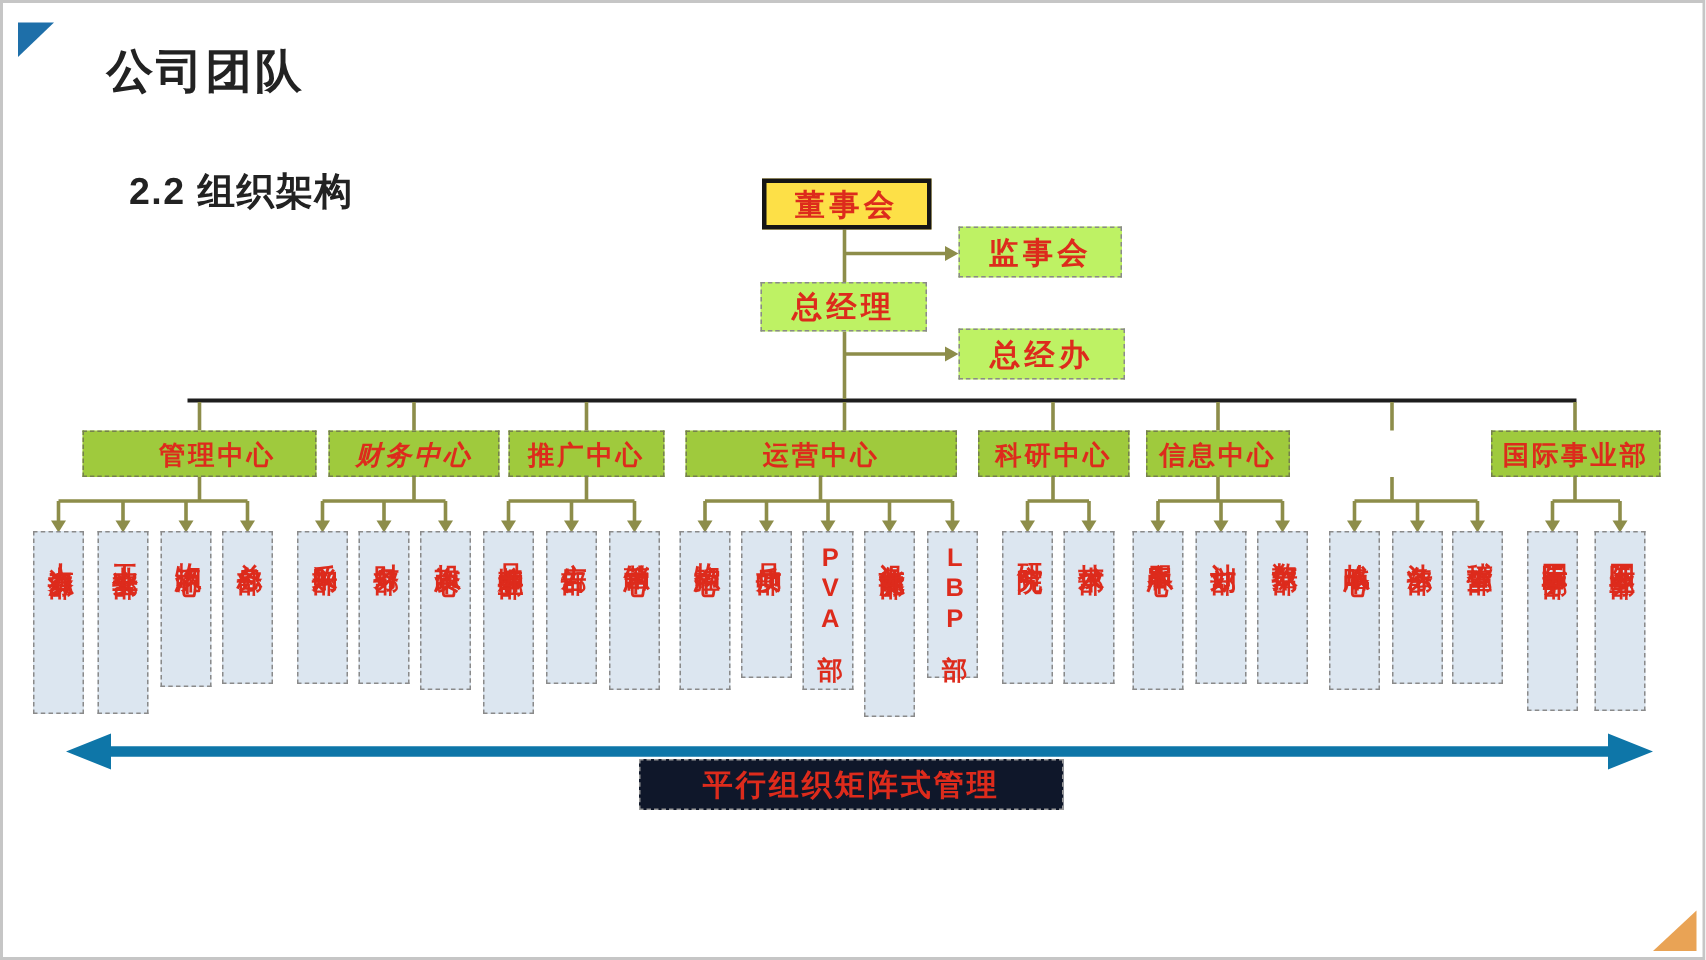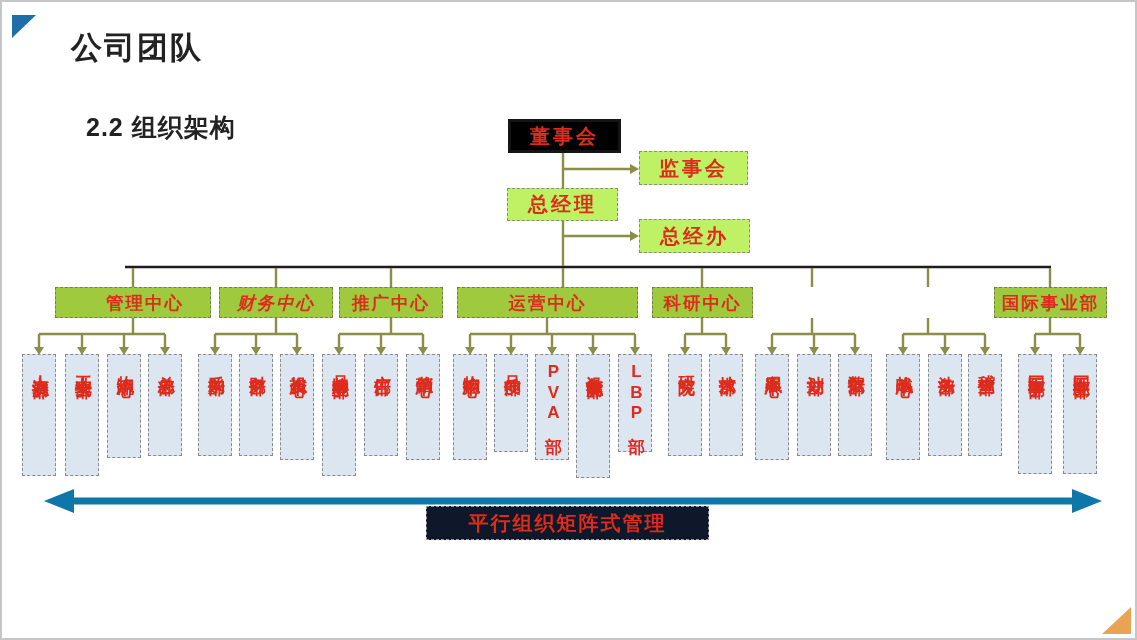--- a/index.html
+++ b/index.html
@@ -23,21 +23,21 @@
   .subtitle{
     position:absolute;left:84px;top:109px;font-size:25px;font-weight:bold;
     color:#222;letter-spacing:1px;
   }
   .connectors,.axis-arrow{position:absolute;left:0;top:0;}
   .hbox{
     position:absolute;display:flex;align-items:center;justify-content:center;
     font-size:20px;font-weight:bold;color:#dd2b1c;letter-spacing:3px;
     box-sizing:border-box;z-index:2;
   }
-  .hbox.solid{background:#000000;border:3px solid #151515;}
+  .hbox.solid{background:#fde047;border:3px solid #151515;}
   .hbox.dashed{background:#bef264;border:1.6px dashed #8a8a8a;}
   .gbox{
     position:absolute;top:285px;height:31px;box-sizing:border-box;
     background:#9fca3d;border:1.6px dashed #75804d;
     display:flex;align-items:center;justify-content:center;
     font-size:17.5px;font-weight:bold;color:#dd2b1c;letter-spacing:2px;z-index:2;
   }
   .vbox{
     position:absolute;top:352px;width:34px;box-sizing:border-box;
     background:#dce6f0;border:1.6px dashed #8a8a8a;
@@ -107,20 +107,21 @@
   <div class="hbox solid" style="left:506px;top:117px;width:113px;height:34px;">董事会</div>
   <div class="hbox dashed" style="left:637px;top:149px;width:109px;height:34px;">监事会</div>
   <div class="hbox dashed" style="left:505px;top:186px;width:111px;height:33px;">总经理</div>
   <div class="hbox dashed" style="left:637px;top:217px;width:111px;height:34px;">总经办</div>
 
   <div class="gbox" style="left:53px;width:156px;padding-left:24px;">管理中心</div>
   <div class="gbox" style="left:217px;width:114px;font-style:italic;">财务中心</div>
   <div class="gbox" style="left:337px;width:104px;">推广中心</div>
   <div class="gbox" style="left:455px;width:181px;">运营中心</div>
   <div class="gbox" style="left:650px;width:101px;">科研中心</div>
+  <div class="gbox" style="left:762px;width:96px;">信息中心</div>
   <div class="gbox" style="left:992px;width:113px;">国际事业部</div>
 
   <div class="vbox" style="left:20px;height:122px;">人力资源部</div>
   <div class="vbox" style="left:63px;height:122px;">工业安全部</div>
   <div class="vbox" style="left:105px;height:104px;">物流中心</div>
   <div class="vbox" style="left:146px;height:102px;">总务部</div>
 
   <div class="vbox" style="left:196px;height:102px;">采购部</div>
   <div class="vbox" style="left:237px;height:102px;">财务部</div>
   <div class="vbox" style="left:278px;height:106px;">投资中心</div>

